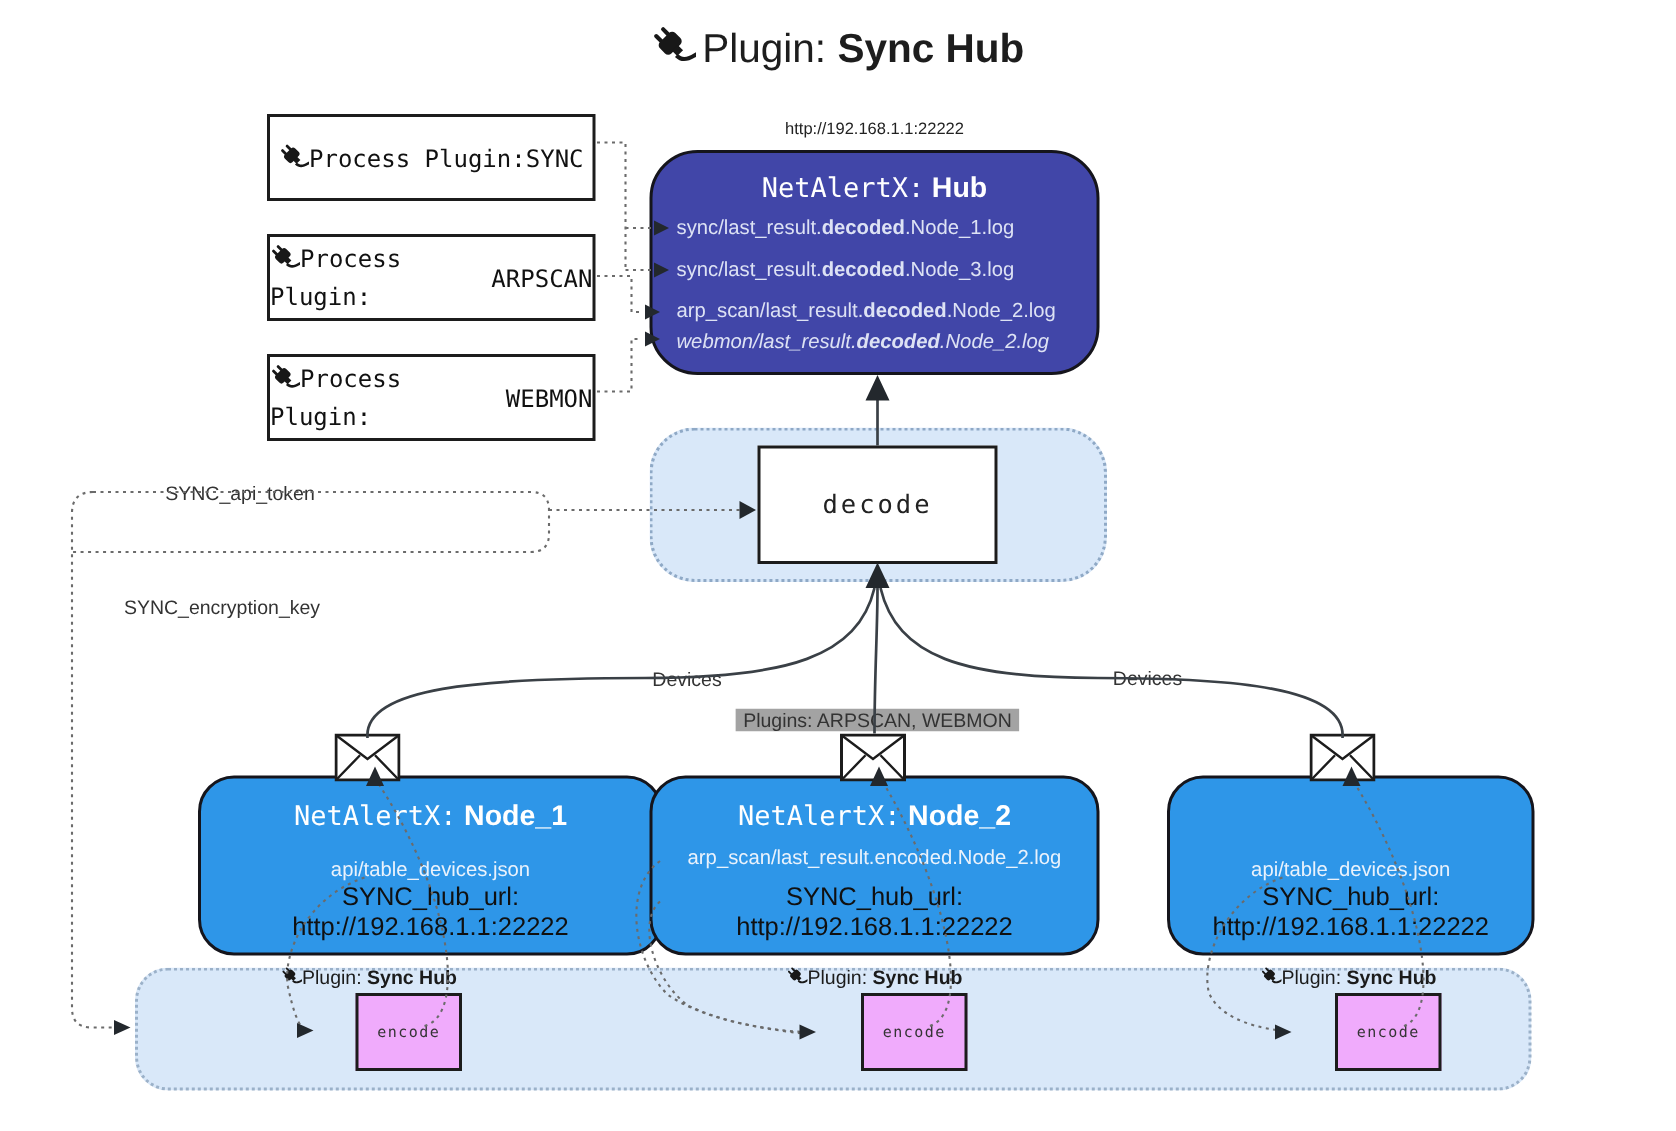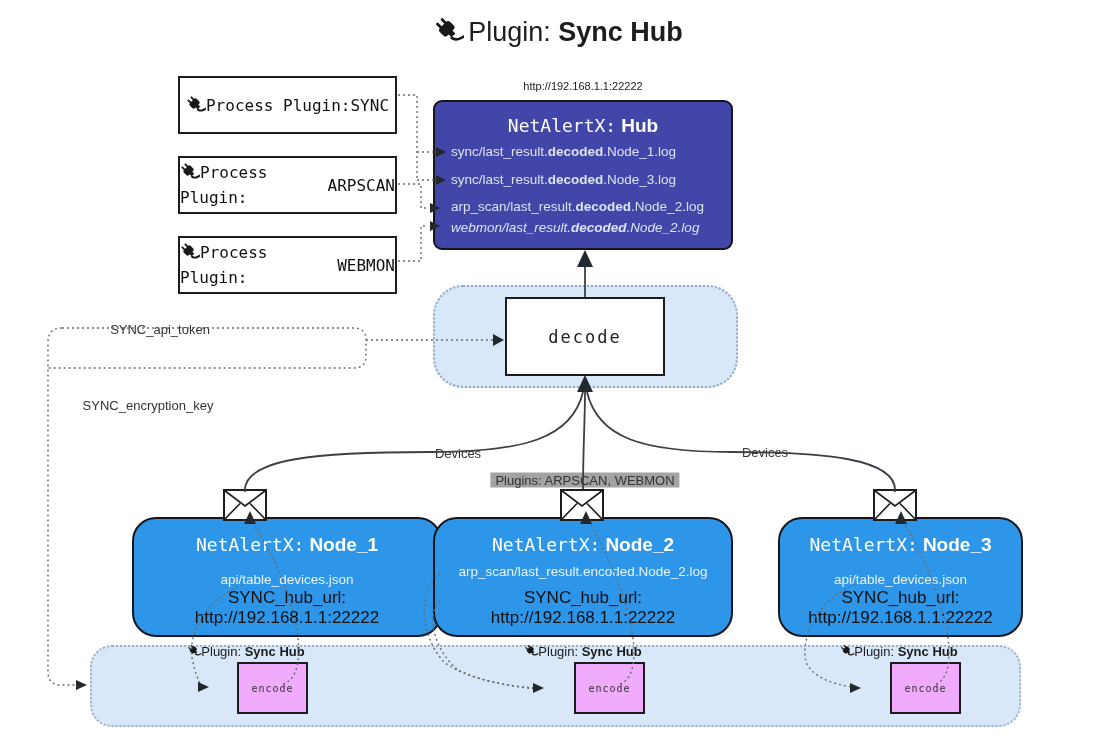--- a/index.html
+++ b/index.html
@@ -21,21 +21,21 @@
   
   .pp-box{left:178px;width:219px;height:58px;background:#fff;border:2px solid #1c1c1c;
           display:flex;flex-direction:row;align-items:center;justify-content:center;
           font-size:16px;color:#111;line-height:25px;}
   .pp-box .plug{width:20px;height:20px;vertical-align:-4px;}
   #pp-0{top:76px;} #pp-1{top:156px;} #pp-2{top:236px;}
 
   
   #hub-url{left:433px;top:80px;width:300px;text-align:center;font-size:11px;color:#222;}
   #hub{left:433px;top:100px;width:300px;height:150px;background:var(--hub-fill);
-       border:2px solid #15151c;border-radius:9px;color:#fff;}
+       border:2px solid #15151c;border-radius:32px;color:#fff;}
   #hub .hub-title{position:absolute;top:13px;left:0;width:100%;text-align:center;font-size:18px;}
   .name-prefix{font-family:"DejaVu Sans Mono","Liberation Mono",monospace;}
   .name-bold{font-weight:bold;font-size:19px;}
   .hub-log{position:absolute;left:16px;width:282px;height:20px;font-size:13.5px;
            color:var(--hub-text);white-space:nowrap;}
   .hub-log .bold{font-weight:bold;}
   #hublog-0{top:42px;} #hublog-1{top:70px;} #hublog-2{top:97px;} #hublog-3{top:118px;font-style:italic;}
 
   
   #decode-wrap{left:433px;top:285px;width:305px;height:103px;background:var(--band-fill);
@@ -148,21 +148,20 @@
     <div class="node-title"><span class="name-prefix">NetAlertX:</span> <span class="name-bold">Node_1</span></div>
     <div class="node-file f0">api/table_devices.json</div>
     <div class="node-url">SYNC_hub_url: http://192.168.1.1:22222</div>
   </div>
   <div id="node-1" class="abs node">
     <div class="node-title"><span class="name-prefix">NetAlertX:</span> <span class="name-bold">Node_2</span></div>
     <div class="node-file f0">arp_scan/last_result.encoded.Node_2.log</div>
     <div class="node-url">SYNC_hub_url: http://192.168.1.1:22222</div>
   </div>
   <div id="node-2" class="abs node">
-    <div class="node-title"><span class="name-prefix">NetAlertX:</span> <span class="name-bold">Node_3</span></div>
     <div class="node-file f0">api/table_devices.json</div>
     <div class="node-url">SYNC_hub_url: http://192.168.1.1:22222</div>
   </div>
 
   <svg id="env-0" class="abs envelope">
       <use href="#env-sym"></use>
     </svg>
   <svg id="env-1" class="abs envelope">
       <use href="#env-sym"></use>
     </svg>

